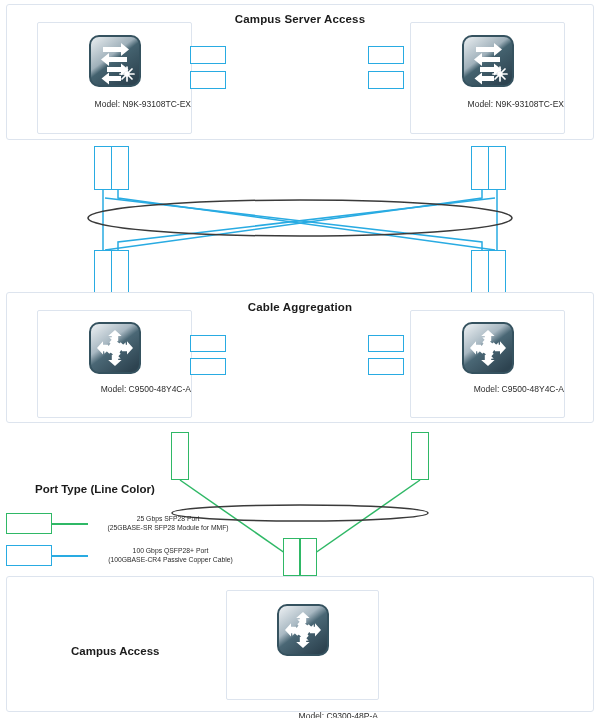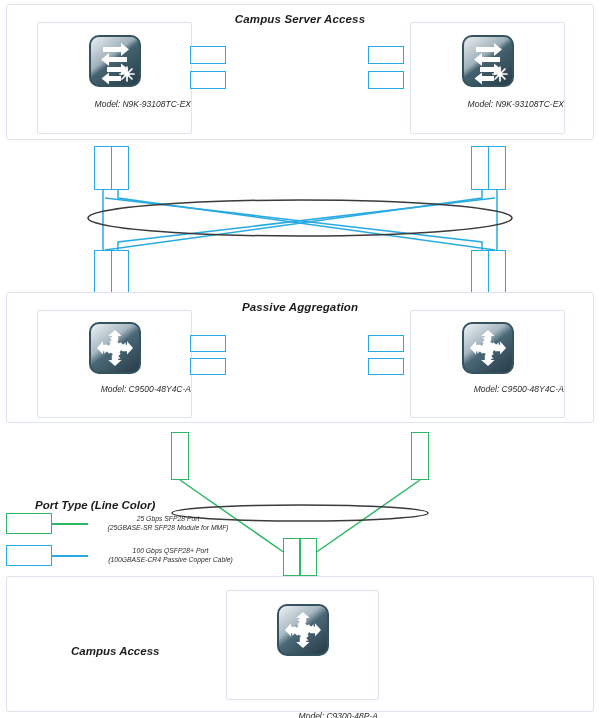--- a/index.html
+++ b/index.html
@@ -1,21 +1,21 @@
 <!DOCTYPE html>
 <html><head>
 <meta charset="utf-8">
 <style>
   html,body{margin:0;padding:0;background:#ffffff;}
   body{
     width:600px;height:718px;position:relative;overflow:hidden;
     font-family:"Liberation Sans","DejaVu Sans",sans-serif;
     color:#1b1b1b;
   }
-  #stage{position:absolute;inset:0;width:600px;height:718px;font-style:italic;}
+  #stage{position:absolute;inset:0;width:600px;height:718px;}
 
   
   .panel{
     position:absolute;
     background:#ffffff;
     border:1px solid #dde4ee;
     border-radius:3px;
     box-sizing:border-box;
   }
   .panel-title{
@@ -202,21 +202,21 @@
   <div class="port blue" style="left:111px;top:146px;width:18px;height:44px;"></div>
   <div class="port blue" style="left:488px;top:146px;width:18px;height:44px;"></div>
   <div class="port blue" style="left:471px;top:146px;width:18px;height:44px;"></div>
 
   <div class="port blue" style="left:94px;top:250px;width:18px;height:44px;"></div>
   <div class="port blue" style="left:111px;top:250px;width:18px;height:44px;"></div>
   <div class="port blue" style="left:488px;top:250px;width:18px;height:44px;"></div>
   <div class="port blue" style="left:471px;top:250px;width:18px;height:44px;"></div>
 
   <div class="panel" style="left:6px;top:292px;width:588px;height:131px;">
-    <div class="panel-title">Passive Aggregation</div>
+    <div class="panel-title">Cable Aggregation</div>
   </div>
 
   <div class="device" style="left:37px;top:310px;width:155px;height:108px;">
     <div class="device-icon" style="top:9px;">
       <svg width="56" height="56" viewBox="0 0 56 56">
         <defs>
           <linearGradient id="aggGrad" x1="0" y1="0" x2="0.75" y2="1">
             <stop offset="0%" stop-color="#f2f5f7"></stop>
             <stop offset="42%" stop-color="#a8b8c2"></stop>
             <stop offset="56%" stop-color="#4a6775"></stop>
@@ -266,21 +266,21 @@
   <div class="port blue" style="left:190px;top:358px;width:36px;height:17px;"></div>
   <div class="port blue" style="left:368px;top:335px;width:36px;height:17px;"></div>
   <div class="port blue" style="left:368px;top:358px;width:36px;height:17px;"></div>
 
   <div class="port green" style="left:171px;top:432px;width:18px;height:48px;"></div>
   <div class="port green" style="left:411px;top:432px;width:18px;height:48px;"></div>
 
   <div class="port green" style="left:283px;top:538px;width:17px;height:38px;"></div>
   <div class="port green" style="left:300px;top:538px;width:17px;height:38px;"></div>
 
-  <div class="legend-title" style="left:35px;top:483px;margin-top:16px;">Port Type (Line Color)</div>
+  <div class="legend-title" style="left:35px;top:483px;">Port Type (Line Color)</div>
 
   <div class="legend-swatch green" style="left:6px;top:513px;width:46px;height:21px;"></div>
   <div class="legend-lead green" style="left:52px;top:523px;width:36px;"></div>
   <div class="legend-text" style="left:88px;top:514px;width:160px;">
     <span class="l1">25 Gbps SFP28 Port</span>
     <span class="l2">(25GBASE-SR SFP28 Module for MMF)</span>
   </div>
 
   <div class="legend-swatch blue" style="left:6px;top:545px;width:46px;height:21px;"></div>
   <div class="legend-lead blue" style="left:52px;top:555px;width:36px;"></div>

